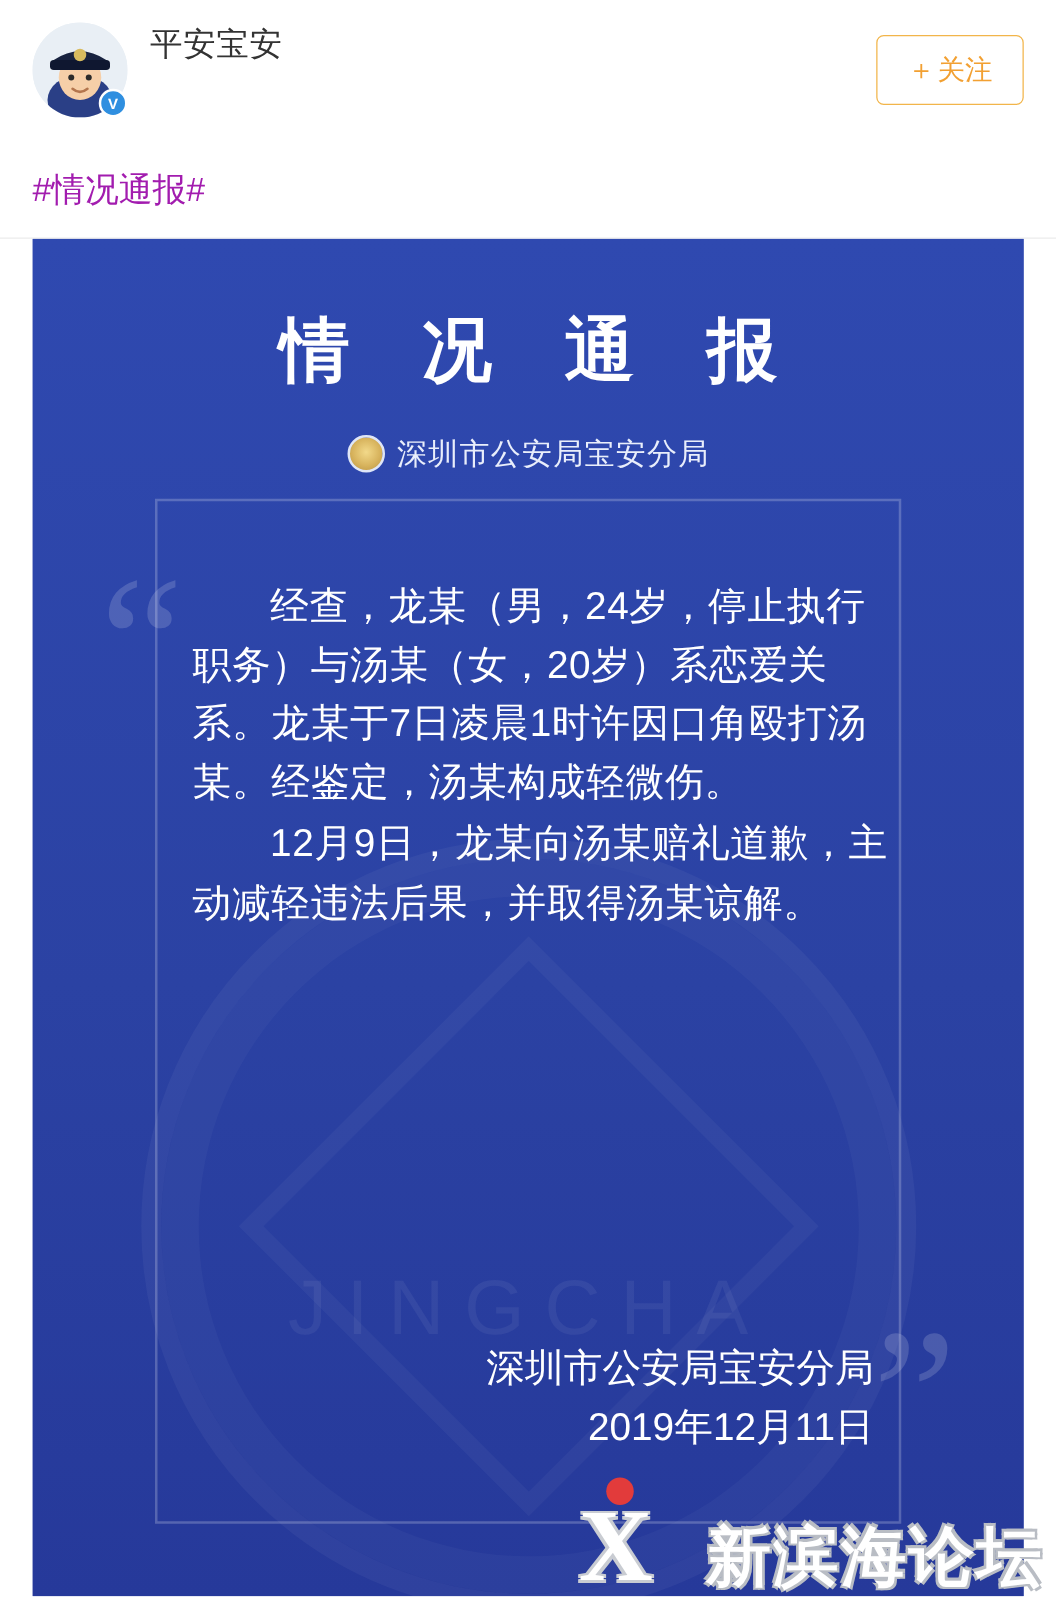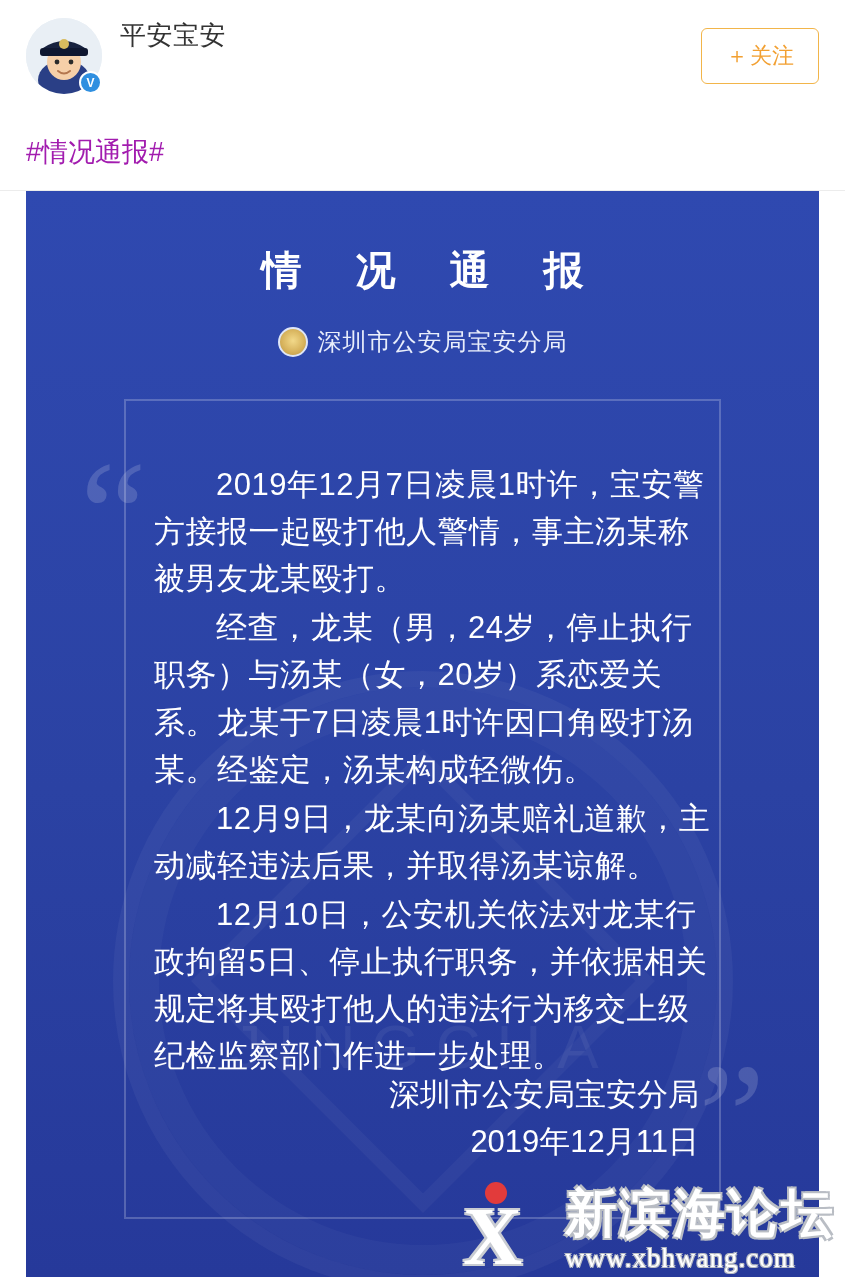--- a/index.html
+++ b/index.html
@@ -161,21 +161,21 @@
     letter-spacing: 16px;
     color: rgba(255,255,255,0.06);
     font-family: Liberation Sans, sans-serif;
     white-space: nowrap;
   }
   .poster-title {
     position: relative;
     text-align: center;
     padding-top: 52px;
     font-family: "Liberation Serif", serif;
-    font-size: 40px;
+    font-size: 56px;
     font-weight: bold;
     color: #ffffff;
     letter-spacing: 22px;
     text-indent: 22px;
   }
   .poster-sub {
     position: relative;
     margin-top: 28px;
     display: flex;
     align-items: center;
@@ -348,37 +348,34 @@
       <div class="poster-sub">
         <span class="sub-emblem"></span>
         <span>深圳市公安局宝安分局</span>
       </div>
 
       <div class="frame"></div>
       <div class="quote-open">“</div>
       <div class="quote-close">”</div>
 
       <div class="poster-body">
-        <p>2019年12月7日凌晨1时许，宝安警方接报一起殴打他人警情，事主汤某称被男友龙某殴打。</p>
         <p>经查，龙某（男，24岁，停止执行职务）与汤某（女，20岁）系恋爱关系。龙某于7日凌晨1时许因口角殴打汤某。经鉴定，汤某构成轻微伤。</p>
         <p>12月9日，龙某向汤某赔礼道歉，主动减轻违法后果，并取得汤某谅解。</p>
-        <p>12月10日，公安机关依法对龙某行政拘留5日、停止执行职务，并依据相关规定将其殴打他人的违法行为移交上级纪检监察部门作进一步处理。</p>
       </div>
 
       <div class="poster-sign">
         <div>深圳市公安局宝安分局</div>
         <div>2019年12月11日</div>
       </div>
     </div>
   </div>
 
   <div class="watermark">
     <div class="wm-mark">
       <div class="wm-dot"></div>
       <div class="wm-x">X</div>
     </div>
     <div class="wm-text">
       <div class="wm-title">新滨海论坛</div>
-      <div class="wm-url">www.xbhwang.com</div>
     </div>
   </div>
 
 </div>
 
 </body></html>

